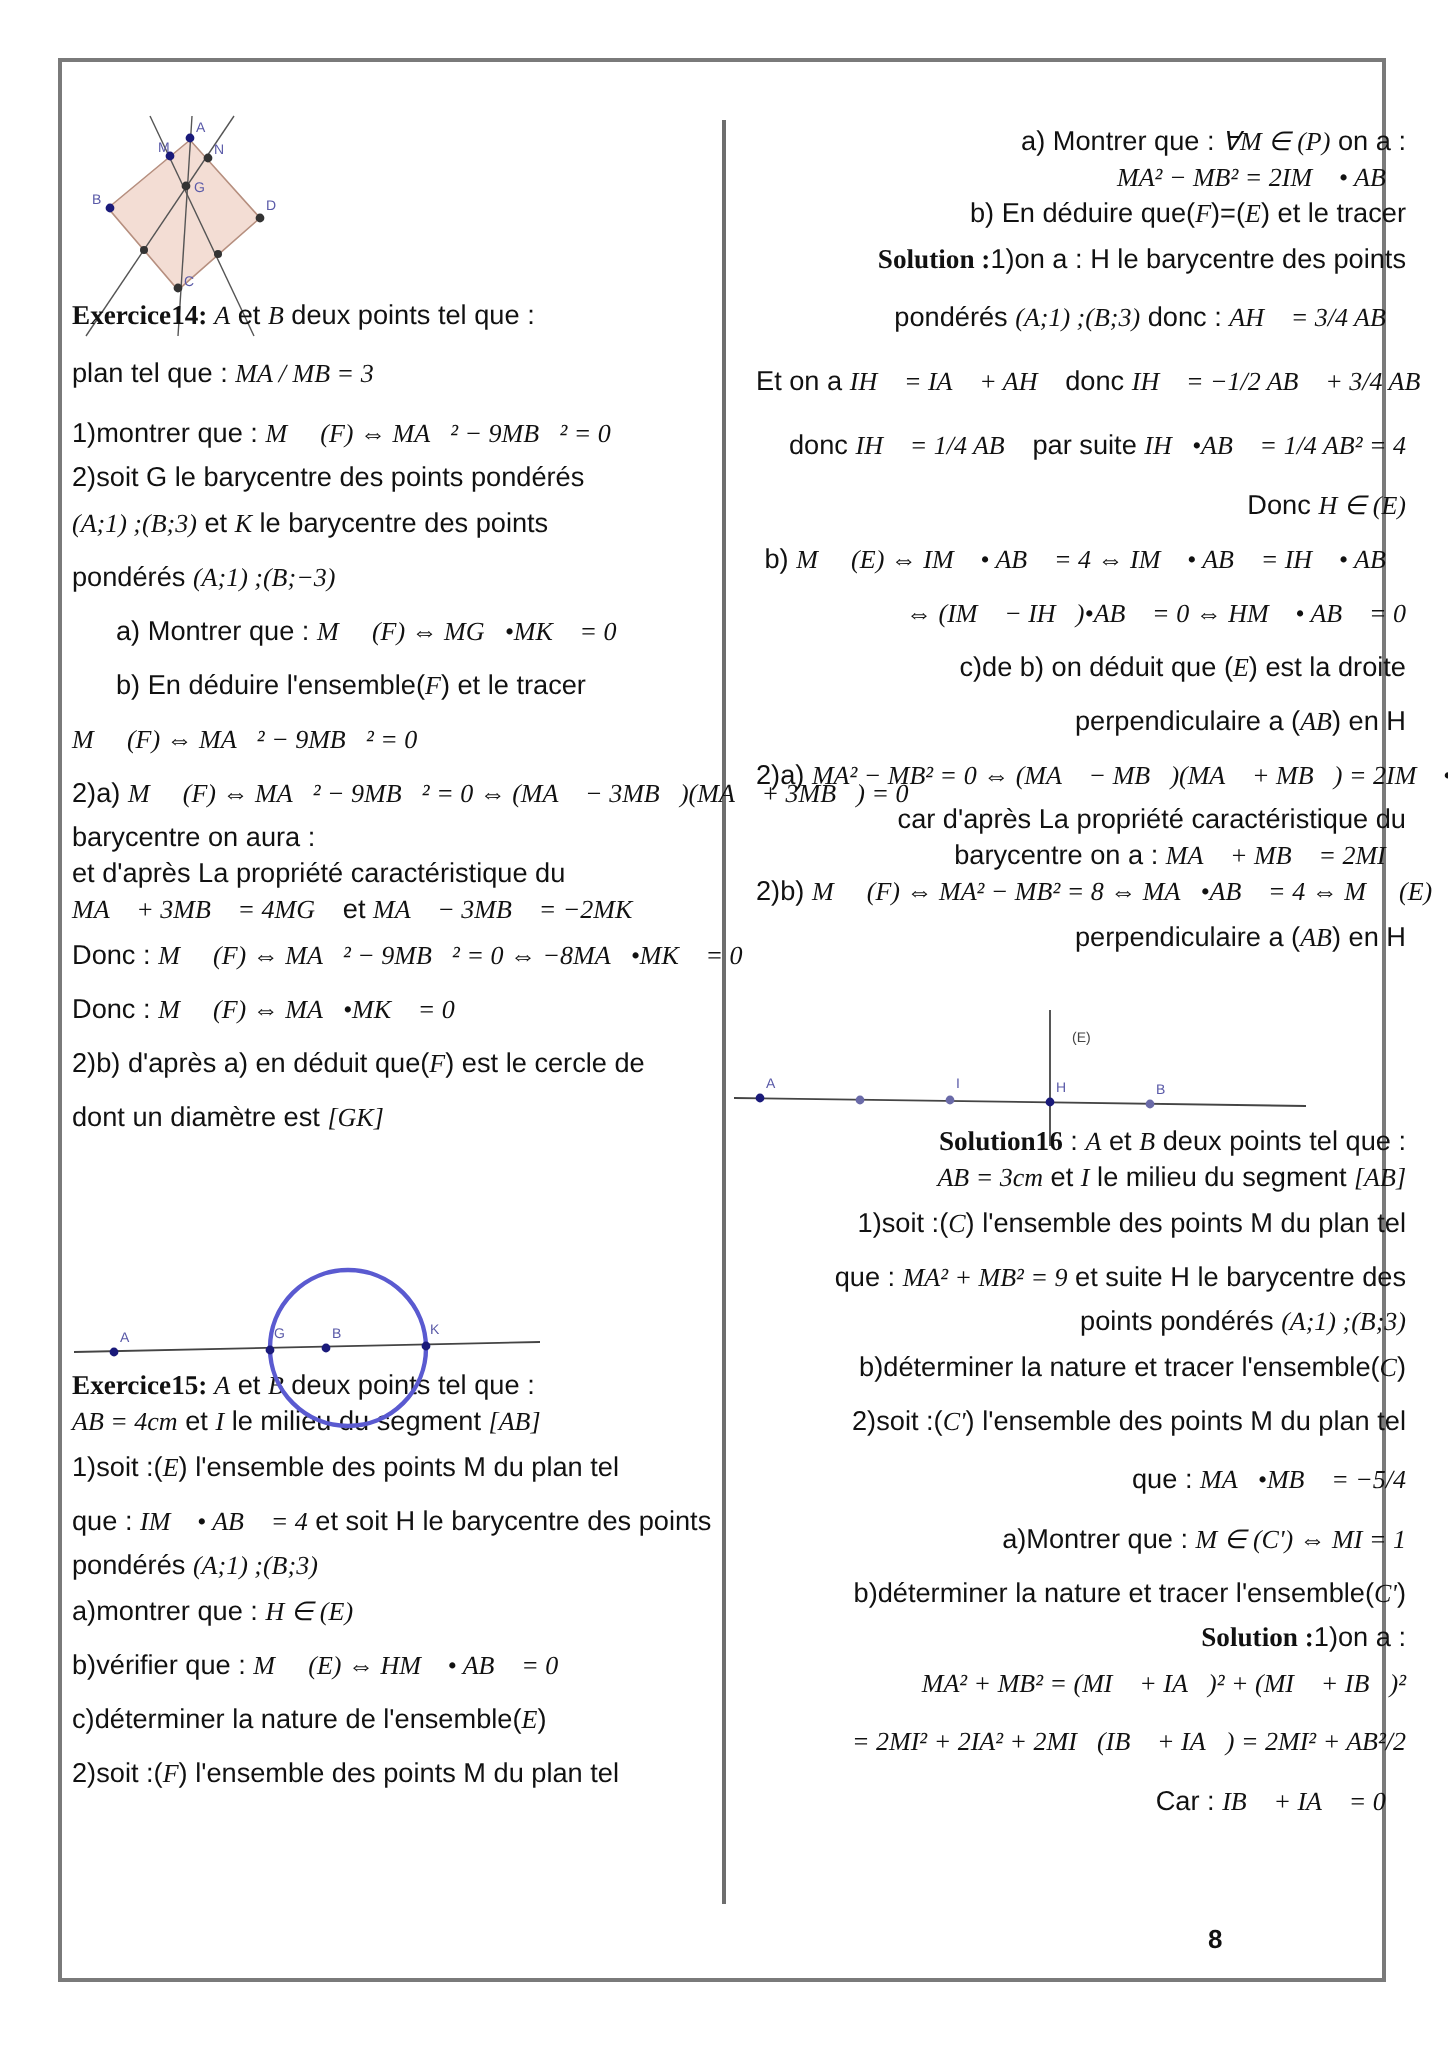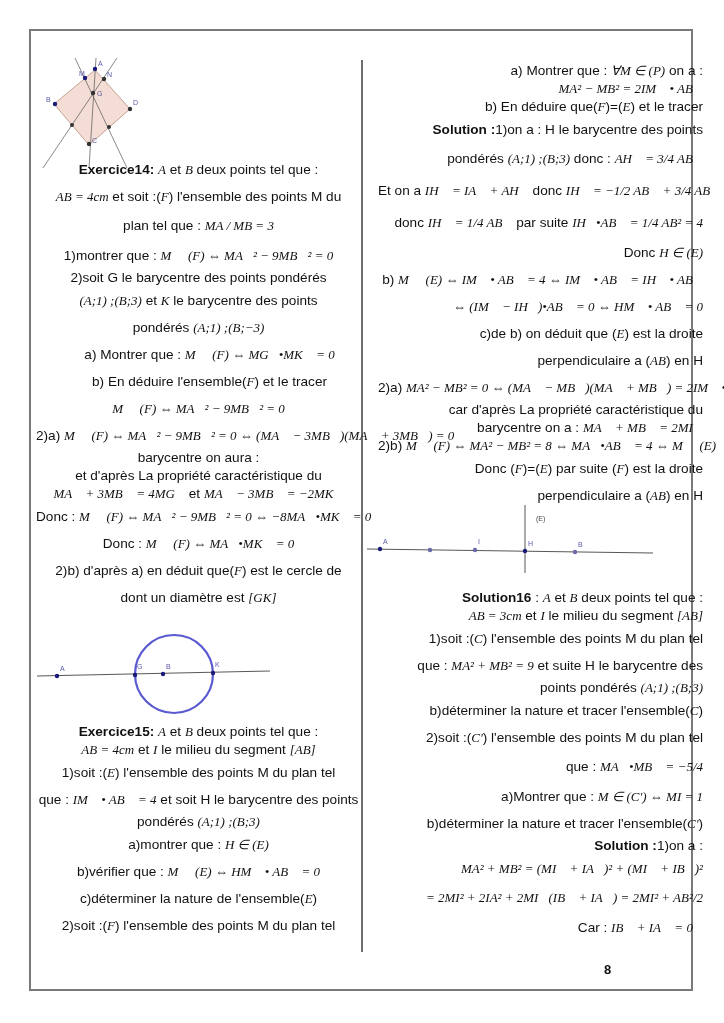--- a/index.html
+++ b/index.html
@@ -2,27 +2,27 @@
 <html><head>
 <meta charset="utf-8">
 <style>
   html, body { margin:0; padding:0; background:#ffffff; }
   body { width:724px; height:1023px; position:relative; overflow:hidden;
          font-family:"Liberation Sans", sans-serif; color:#111; }
   .page-frame { position:absolute; left:29px; top:29px; width:664px; height:962px;
                 border:2px solid #7a7a7a; box-sizing:border-box; background:#fff; }
   .divider { position:absolute; left:361px; top:60px; width:2px; height:892px; background:#6e6e6e; }
   .col { position:absolute; font-size:13.6px; line-height:18px; }
-  .col-left { left:36px; top:156px; width:325px;text-align:center; }
+  .col-left { left:36px; top:144px; width:325px; }
   .col-right { left:378px; top:62px; width:325px;text-align:right; }
   .ln { white-space:nowrap; display:block; }
   .ln.tall { line-height:27px; }
   .ln.frac { line-height:32px; }
   .indent { padding-left:22px; }
-  .b { font-weight:bold; }
+  .b { font-weight:bold;font-family:Liberation Serif, serif; }
   .m { font-family:"Liberation Serif", serif; font-style:italic; font-size:13px; }
   .page-number { position:absolute; left:604px; top:962px; font-weight:bold; font-size:13px; }
   svg { position:absolute; overflow:visible; }
   .fig-label { font-family:"Liberation Sans", sans-serif; font-size:7px; fill:#5a5aa8; }
 </style>
 </head>
 <body>
 
 <div class="page-frame"></div>
 <div class="divider"></div>
@@ -48,21 +48,20 @@
       <circle cx="37" cy="70" r="2" fill="#333"></circle>
       <circle cx="74" cy="72" r="2" fill="#333"></circle>
       <circle cx="54" cy="89" r="2.2" fill="#333"></circle>
       <text x="57" y="88" class="fig-label">C</text>
     </g>
 </svg>
 
 <div class="col col-left">
   <div id="left-lines">
       <div class="ln tall"><span class="b">Exercice14: </span><span class="m">A</span><span> et </span><span class="m">B</span><span>  deux points tel que :</span></div>
-      <div class="ln tall"><span class="m">AB = 4cm</span><span>  et soit :(</span><span class="m">F</span><span>) l'ensemble des points M du</span></div>
       <div class="ln frac"><span>plan tel que : </span><span class="m">MA / MB = 3</span></div>
       <div class="ln tall"><span>1)montrer que :  </span><span class="m">M ∈ (F) ⇔ MA⃗² − 9MB⃗² = 0</span></div>
       <div class="ln "><span>2)soit G le barycentre des points pondérés</span></div>
       <div class="ln tall"><span class="m"> (A;1) ;(B;3)</span><span>  et  </span><span class="m">K</span><span>  le barycentre des points</span></div>
       <div class="ln tall"><span>pondérés </span><span class="m">(A;1) ;(B;−3)</span></div>
       <div class="ln tall indent"><span>a)  Montrer que :  </span><span class="m">M ∈ (F) ⇔ MG⃗•MK⃗ = 0</span></div>
       <div class="ln tall indent"><span>b)  En déduire l'ensemble(</span><span class="m">F</span><span>)  et le tracer</span></div>
       <div class="ln tall"><span class="m">M ∈ (F) ⇔ MA⃗² − 9MB⃗² = 0</span></div>
       <div class="ln tall"><span>2)a)  </span><span class="m">M ∈ (F) ⇔ MA⃗² − 9MB⃗² = 0 ⇔ (MA⃗ − 3MB⃗)(MA⃗ + 3MB⃗) = 0</span></div>
       <div class="ln "><span>barycentre on aura :</span></div>
@@ -113,21 +112,20 @@
       <div class="ln frac"><span> donc  </span><span class="m">IH⃗ = 1/4 AB⃗</span><span>  par suite  </span><span class="m">IH⃗•AB⃗ = 1/4 AB² = 4</span></div>
       <div class="ln tall"><span>Donc </span><span class="m">H ∈ (E)</span></div>
       <div class="ln tall"><span>b)  </span><span class="m">M ∈ (E) ⇔ IM⃗ • AB⃗ = 4 ⇔ IM⃗ • AB⃗ = IH⃗ • AB⃗</span></div>
       <div class="ln tall"><span class="m">⇔ (IM⃗ − IH⃗)•AB⃗ = 0 ⇔ HM⃗ • AB⃗ = 0</span></div>
       <div class="ln tall"><span>c)de b) on déduit que  (</span><span class="m">E</span><span>) est la droite</span></div>
       <div class="ln tall"><span>perpendiculaire a  (</span><span class="m">AB</span><span>)  en H</span></div>
       <div class="ln tall"><span>2)a)  </span><span class="m">MA² − MB² = 0 ⇔ (MA⃗ − MB⃗)(MA⃗ + MB⃗) = 2IM⃗ • AB⃗</span></div>
       <div class="ln "><span>car d'après La propriété caractéristique  du</span></div>
       <div class="ln "><span>barycentre on a :  </span><span class="m">MA⃗ + MB⃗ = 2MI⃗</span></div>
       <div class="ln "><span>2)b)  </span><span class="m">M ∈ (F) ⇔ MA² − MB² = 8 ⇔ MA⃗•AB⃗ = 4 ⇔ M ∈ (E)</span></div>
-      <div class="ln tall"><span>Donc  (</span><span class="m">F</span><span>)=(</span><span class="m">E</span><span>)  par suite  (</span><span class="m">F</span><span>)  est la droite</span></div>
       <div class="ln tall"><span>perpendiculaire a  (</span><span class="m">AB</span><span>)  en H</span></div>
     </div>
   <div style="height:80px"></div>
   <div id="right-lines2">
       <div class="ln "><span class="b">Solution16</span><span> : </span><span class="m">A</span><span> et </span><span class="m">B</span><span>  deux points tel que :</span></div>
       <div class="ln "><span class="m">AB = 3cm</span><span>  et  </span><span class="m">I</span><span>  le milieu du segment  </span><span class="m">[AB]</span></div>
       <div class="ln tall"><span>1)soit :(</span><span class="m">C</span><span>) l'ensemble des points M du plan tel</span></div>
       <div class="ln tall"><span>que :  </span><span class="m">MA² + MB² = 9</span><span> et suite H le barycentre des</span></div>
       <div class="ln "><span>points pondérés  </span><span class="m">(A;1) ;(B;3)</span></div>
       <div class="ln tall"><span>b)déterminer la nature et tracer l'ensemble(</span><span class="m">C</span><span>)</span></div>

